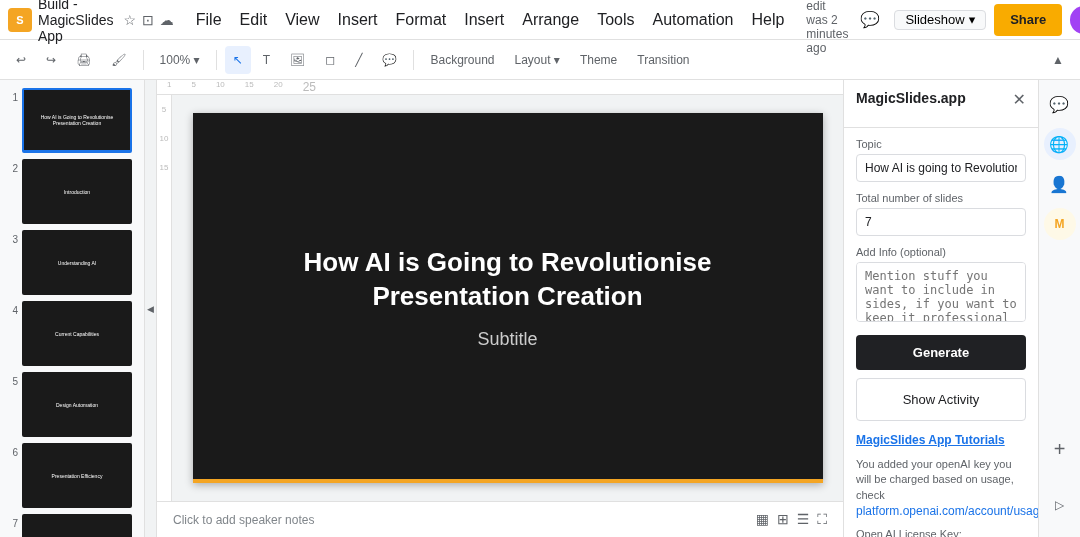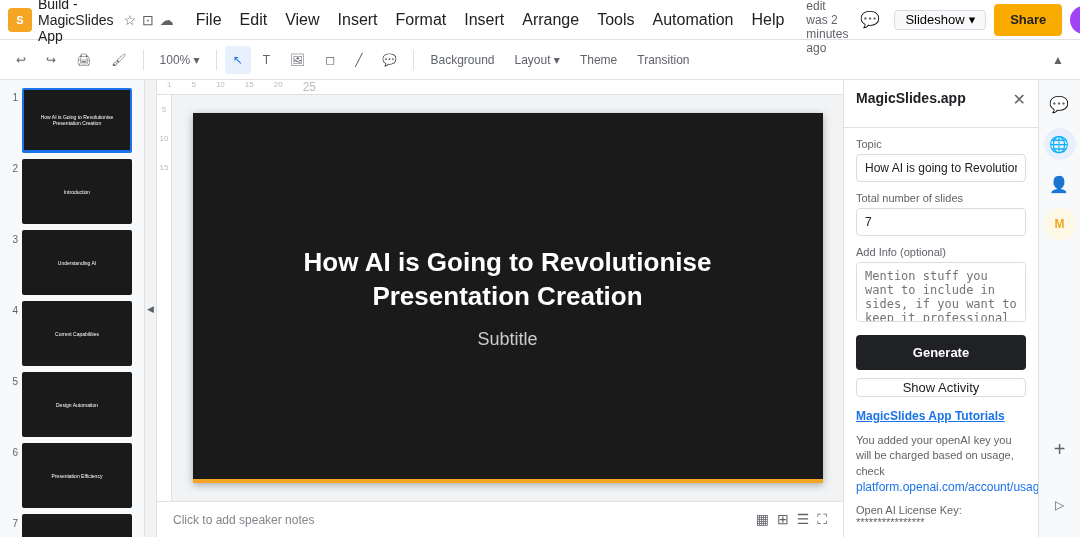--- a/index.html
+++ b/index.html
@@ -62,21 +62,21 @@
     
     .magic-panel { width: 195px; background: #fff; border-left: 1px solid #e0e0e0; overflow-y: auto; font-size: 12px; }
     .magic-header { display: flex; align-items: flex-start; justify-content: space-between; padding: 10px 12px 18px; border-bottom: 1px solid #e0e0e0; }
     .magic-title { font-size: 14px; font-weight: 600; color: #202124; }
     .magic-close { color: #5f6368; cursor: pointer; font-size: 16px; }
     .magic-body { padding: 10px 12px; }
     .field-label { font-size: 11px; color: #5f6368; margin-bottom: 4px; font-weight: 500; }
     .field-input { width: 100%; border: 1px solid #dadce0; border-radius: 4px; padding: 6px 8px; font-size: 12px; color: #202124; margin-bottom: 10px; outline: none; }
     .field-textarea { width: 100%; border: 1px solid #dadce0; border-radius: 4px; padding: 6px 8px; font-size: 12px; color: #9aa0a6; margin-bottom: 10px; resize: none; height: 60px; outline: none; }
     .btn-generate { width: 100%; background: #202124; color: #fff; border: none; border-radius: 4px; padding: 10px; font-size: 13px; font-weight: 600; cursor: pointer; margin-bottom: 8px; }
-    .btn-activity { width: 100%; background: #fff; color: #202124; border: 1px solid #dadce0; border-radius: 4px; padding: 1px; font-size: 13px; cursor: pointer; margin-bottom: 12px; }
+    .btn-activity { width: 100%; background: #fff; color: #202124; border: 1px solid #dadce0; border-radius: 4px; padding: 13px; font-size: 13px; cursor: pointer; margin-bottom: 12px; }
     .link-text { color: #1a73e8; text-decoration: none; font-size: 12px; }
     .magic-tutorials { font-size: 12px; font-weight: 600; color: #1a73e8; margin-bottom: 10px; cursor: pointer; text-decoration: underline; }
     .magic-info { font-size: 11px; color: #5f6368; margin-bottom: 8px; line-height: 1.4; }
     .magic-key-label { font-size: 11px; color: #5f6368; margin-bottom: 4px; }
 
     
     .slide-panel-wrapper { position: relative; display: flex; }
   </style>
 </head>
 <body>

